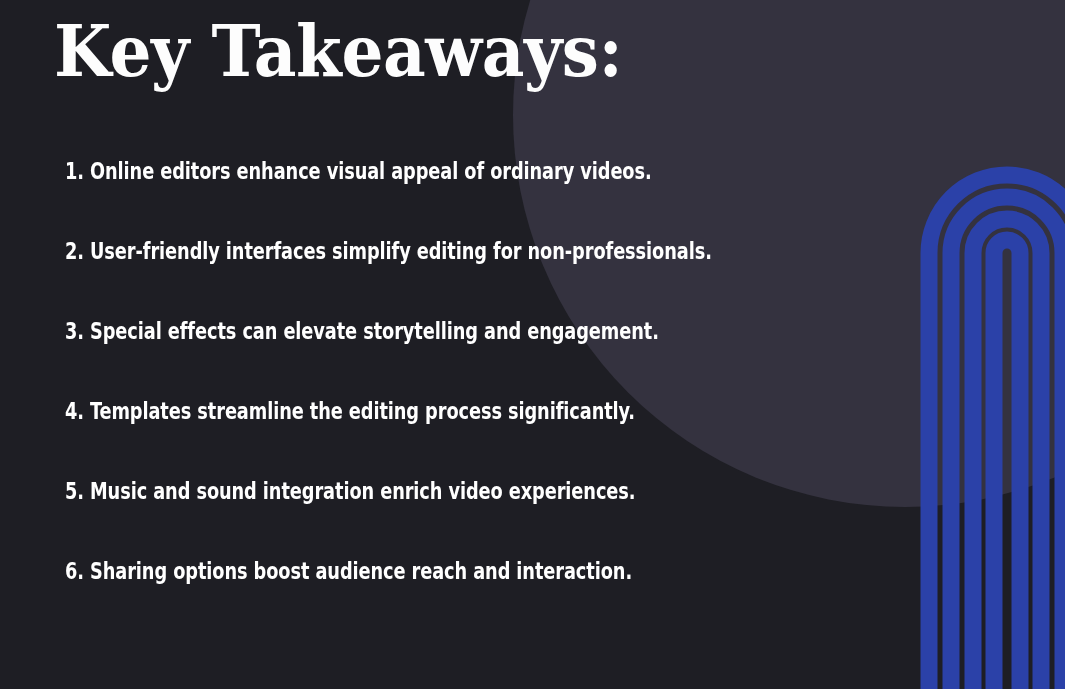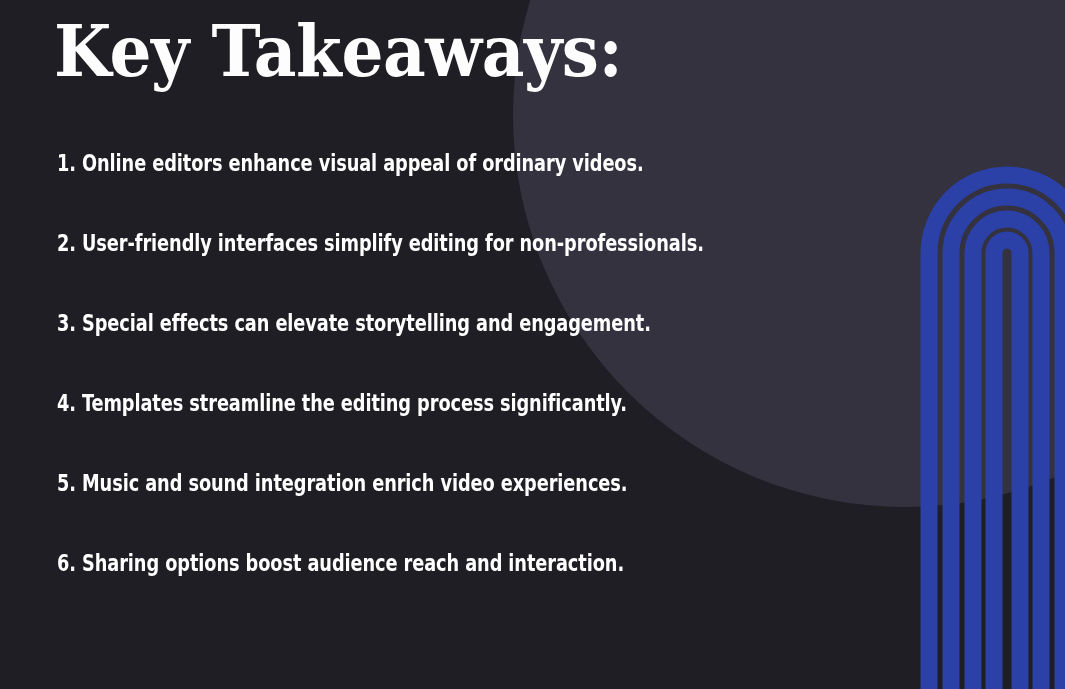--- a/index.html
+++ b/index.html
@@ -47,21 +47,21 @@
     color: #fdfdfd;
     white-space: nowrap;
     transform: scaleX(0.93);
     transform-origin: left center;
   }
 
   .takeaway-list {
     position: absolute;
     left: 57px;
     top: 152px;
-    margin: 0;
+    margin: 8px;
     padding: 0;
     list-style: none;
     width: 920px;
   }
 
   .takeaway-item {
     display: block;
     height: 80px;
     margin: 0;
     padding: 0;

